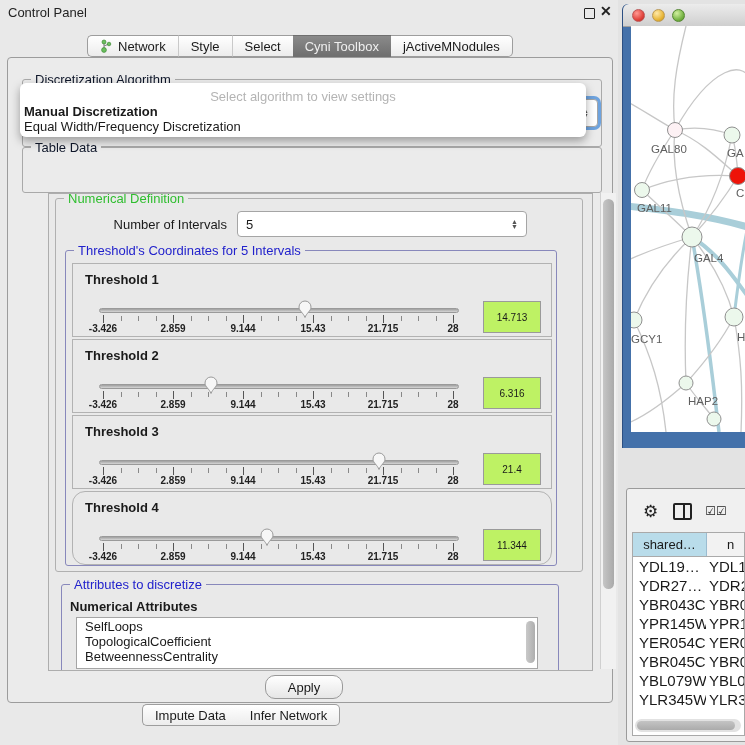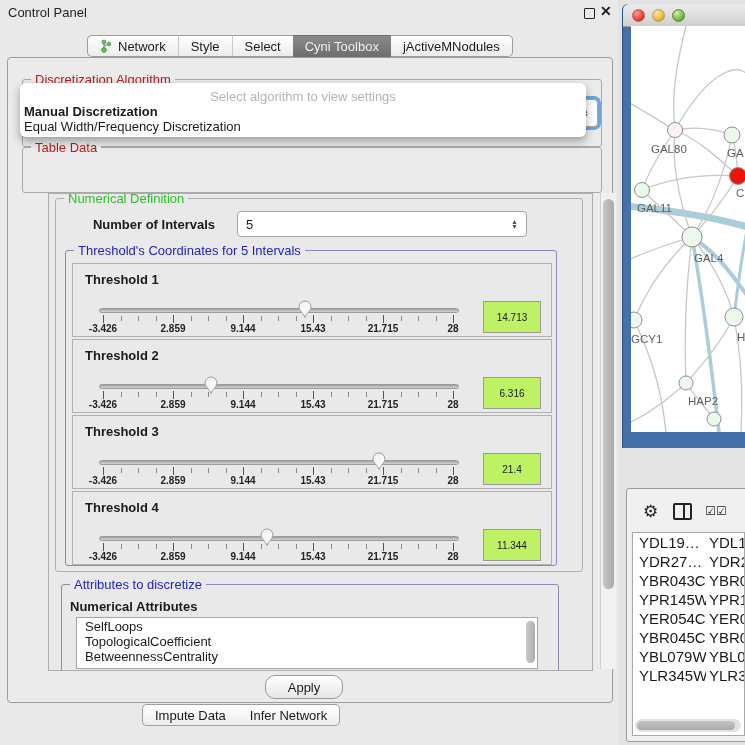--- a/index.html
+++ b/index.html
@@ -19,21 +19,21 @@
   .seg.first{border-left:1px solid #9d9d9d;border-radius:5px 0 0 5px;}
   .seg.last{border-right:1px solid #9d9d9d;border-radius:0 5px 5px 0;}
   .seg.sep{border-left:1px solid #c9c9c9;}
   .seg.selected{background:linear-gradient(#8a8a8a,#6f6f6f);color:#efefef;border-color:#6f6f6f;}
   .net-ico{margin-right:6px;width:12px;height:14px;}
 
   
   .content{left:7px;top:57px;width:604px;height:644px;background:#ebebeb;border:1px solid #9c9c9c;border-radius:4px;}
 
   .group{position:absolute;border:1px solid #a9a9a9;border-radius:3px;}
-  .group-title{position:absolute;top:-8px;left:8px;background:#ebebeb;padding:0 4px;font-size:13px;color:#b91c1c;white-space:nowrap;}
+  .group-title{position:absolute;top:-8px;left:8px;background:#ebebeb;padding:0 4px;font-size:13px;color:#0f172a;white-space:nowrap;}
   .group-title.green{color:#2fbe2f;}
   .group-title.blue{color:#2222cc;}
 
   
   .combo{position:absolute;background:#fff;border:1px solid #a5a5a5;border-radius:4px;display:flex;align-items:center;padding:0 8px;box-sizing:border-box;}
   .combo .val{flex:1;overflow:hidden;white-space:nowrap;}
   .stepper{display:flex;flex-direction:column;align-items:center;color:#555;font-size:7px;line-height:5px;}
   .combo.focused{box-shadow:0 0 0 3px rgba(88,150,220,.85);}
 
   
@@ -153,21 +153,21 @@
       <div class="ph">Select algorithm to view settings</div>
       <div class="opt1">Manual Discretization</div>
       <div class="opt2">Equal Width/Frequency Discretization</div>
     </div>
 
     <div class="abs viewport" style="top:135px;">
 
       <div class="group" style="left:6px;top:4px;width:526px;height:372px;border-color:#b0b0b0;">
         <span class="group-title green" style="background:#e9e9e9;">Numerical Definition</span>
       </div>
-      <div class="abs" style="left:8px;top:23px;width:158px;text-align:right;font-weight:bold;">Number of Intervals</div>
+      <div class="abs" style="left:20px;top:23px;width:158px;text-align:right;font-weight:normal;">Number of Intervals</div>
       <div class="combo" style="left:188px;top:17px;width:290px;height:26px;">
         <span class="val">5</span>
         <span class="stepper">
             <span>▲</span>
             <span>▼</span>
           </span>
       </div>
 
       <div class="group" style="left:16px;top:56px;width:490px;height:314px;border-color:#8888bb;">
         <span class="group-title blue" style="background:#e9e9e9;">Threshold's Coordinates for 5 Intervals</span>
@@ -273,21 +273,21 @@
               <div class="tick minor" style="left: 345px;"></div>
               <div class="tick minor" style="left: 362.5px;"></div>
               <div class="tick major" style="left: 380px;"></div>
               <div class="tick-lab" style="left: 0px;">-3.426</div>
               <div class="tick-lab" style="left: 70px;">2.859</div>
               <div class="tick-lab" style="left: 140px;">9.144</div>
               <div class="tick-lab" style="left: 210px;">15.43</div>
               <div class="tick-lab" style="left: 280px;">21.715</div>
               <div class="tick-lab" style="left: 350px;">28</div>
             </div>
-            <div class="th-panel" style="top: 240px;">
+            <div class="th-panel" style="top: 240px; border-radius: 13px;">
     <div class="th-label">Threshold 4</div>
     <div class="track"></div>
     <svg class="thumb" viewBox="0 0 16 20" style="left: 186.498px;">
       <defs></defs>
       <path d="M2 8 a6 6 0 0 1 12 0 c0 4 -4.5 6 -6 10.5 C6.5 14 2 12 2 8 Z" fill="#f7f7f7" stroke="#9a9a9a" stroke-width="1"></path>
     </svg>
     <div class="val-box">11.344</div>
   <div class="tick major" style="left: 30px;"></div>
               <div class="tick minor" style="left: 47.5px;"></div>
               <div class="tick minor" style="left: 65px;"></div>
@@ -405,20 +405,24 @@
     </div>
   </div>
 
   <div class="abs tp-box">
     <div class="tp-toolbar">
       <span class="gear">⚙</span>
       <span class="col-ico"></span>
       <span class="checks">☑☑</span>
     </div>
     <div class="tp-table">
+      <div class="tp-head">
+        <div class="c1">shared…</div>
+        <div class="c2">n</div>
+      </div>
       <div class="tp-rows">
           <div class="tp-row">
             <div class="c1">YDL19…</div>
             <div class="c2">YDL1</div>
           </div>
           <div class="tp-row">
             <div class="c1">YDR27…</div>
             <div class="c2">YDR2</div>
           </div>
           <div class="tp-row">

